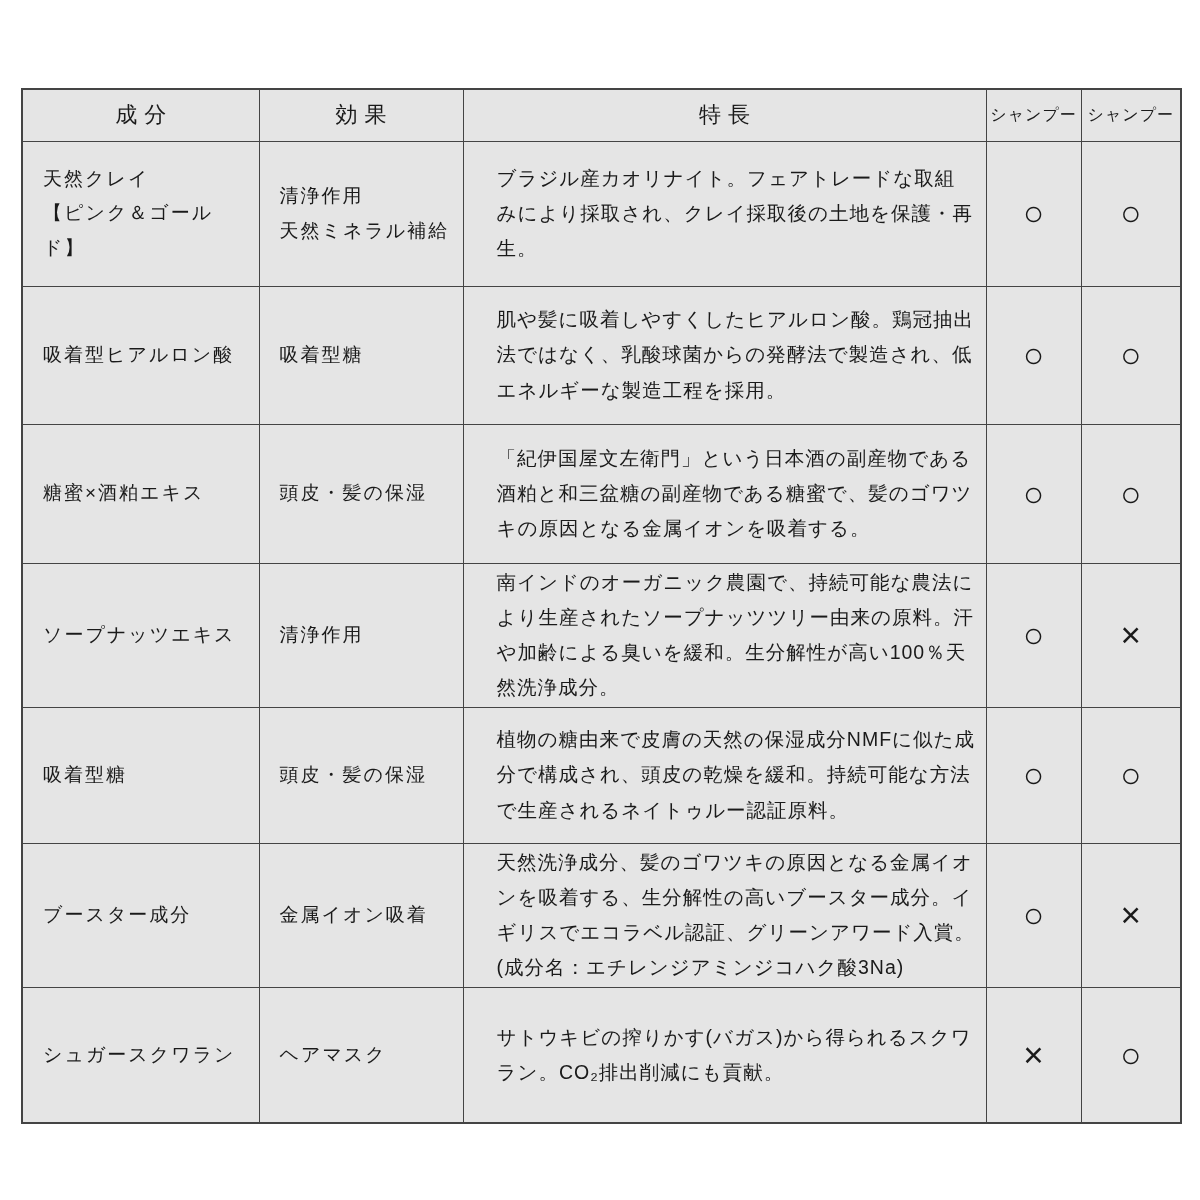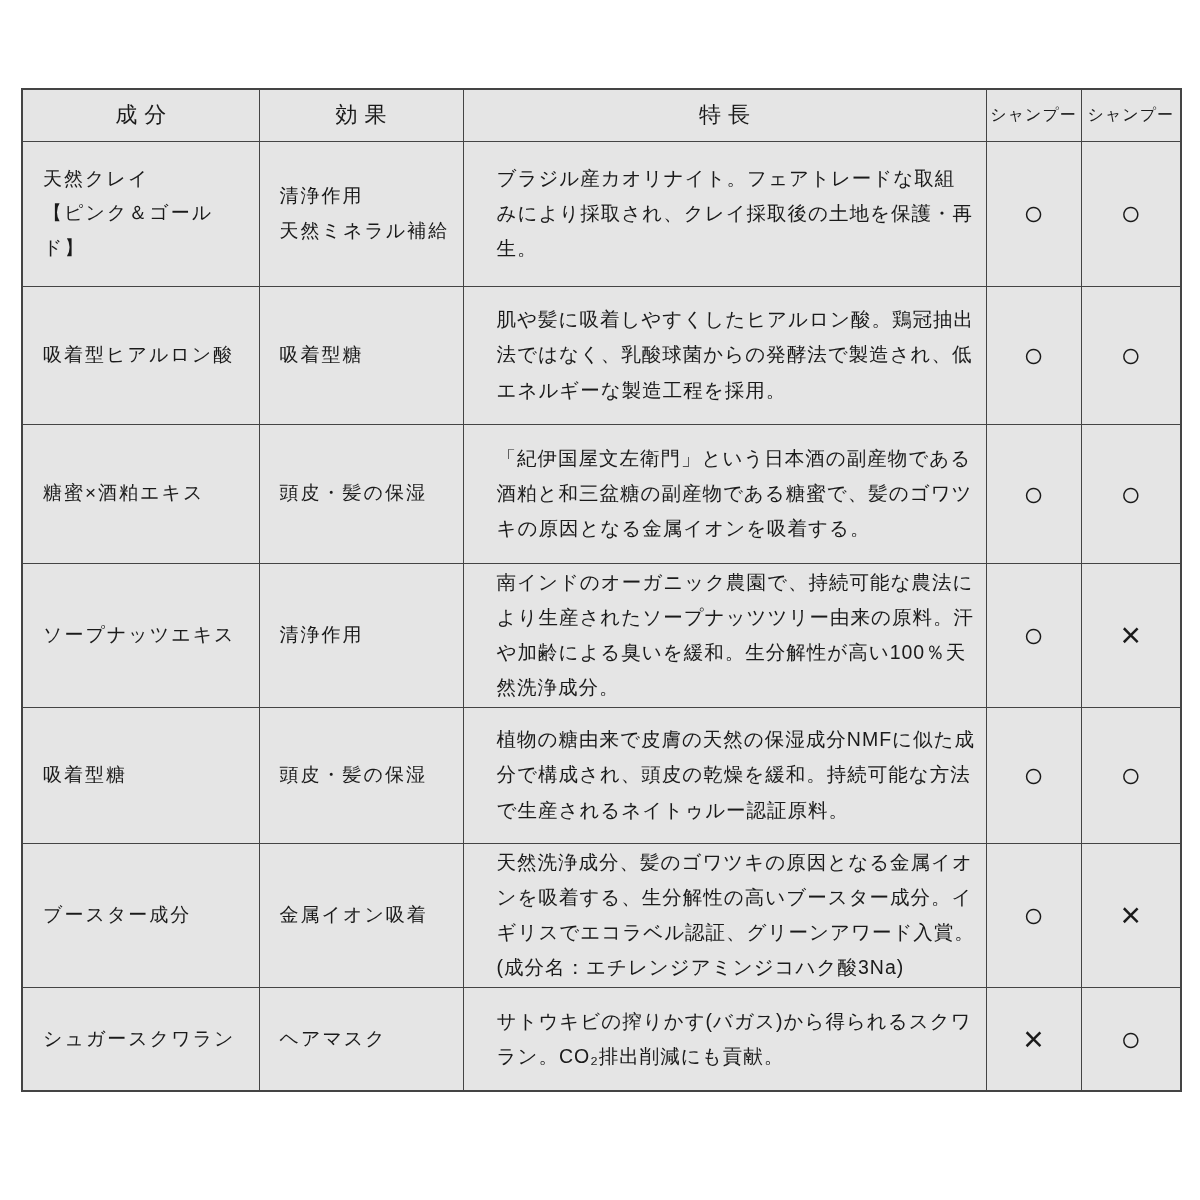--- a/index.html
+++ b/index.html
@@ -46,21 +46,21 @@
     letter-spacing: 1px;
     text-align: center;
     font-weight: 400;
   }
   tbody tr:nth-child(1) { height: 145px; font-family: Liberation Serif, serif; }
   tbody tr:nth-child(2) { height: 138px; }
   tbody tr:nth-child(3) { height: 139px; }
   tbody tr:nth-child(4) { height: 144px; }
   tbody tr:nth-child(5) { height: 136px; }
   tbody tr:nth-child(6) { height: 144px; }
-  tbody tr:nth-child(7) { height: 104px; }
+  tbody tr:nth-child(7) { height: 136px; }
 
   td.cell-ingredient, td.cell-effect {
     font-size: 19px;
     letter-spacing: 2px;
     line-height: 1.8;
     padding-left: 20px;
     padding-right: 6px;
     white-space: pre-line;
     text-align: left;
   }

